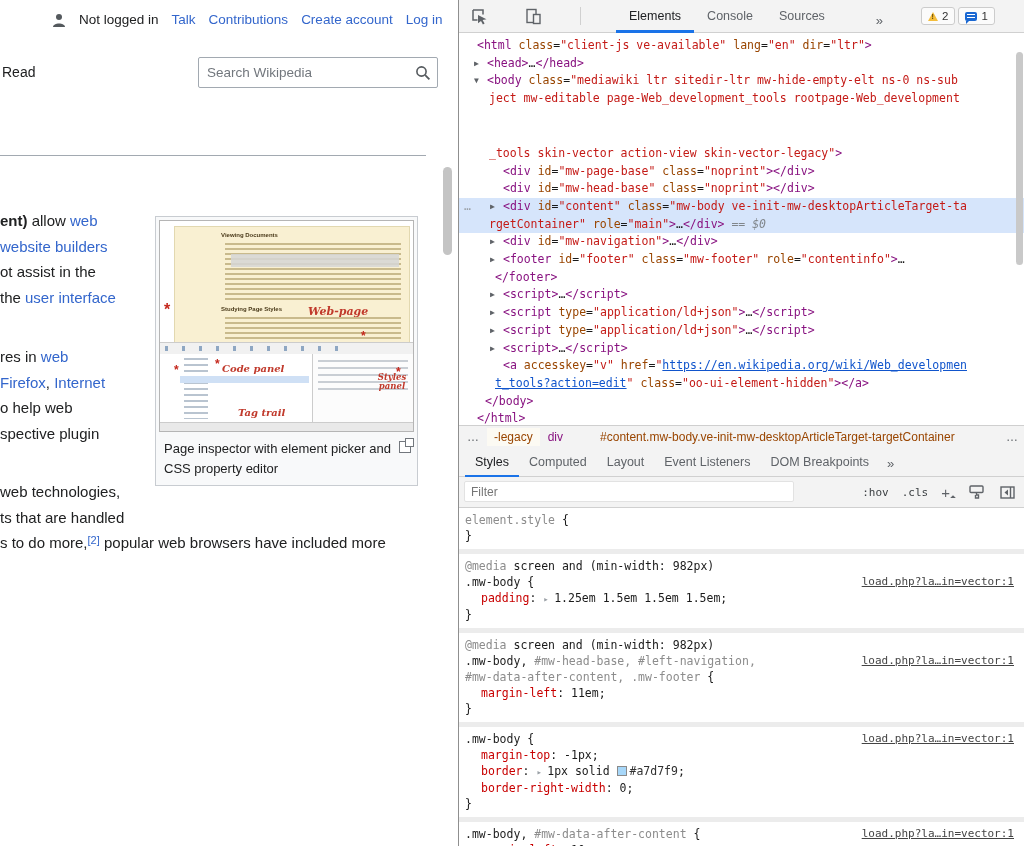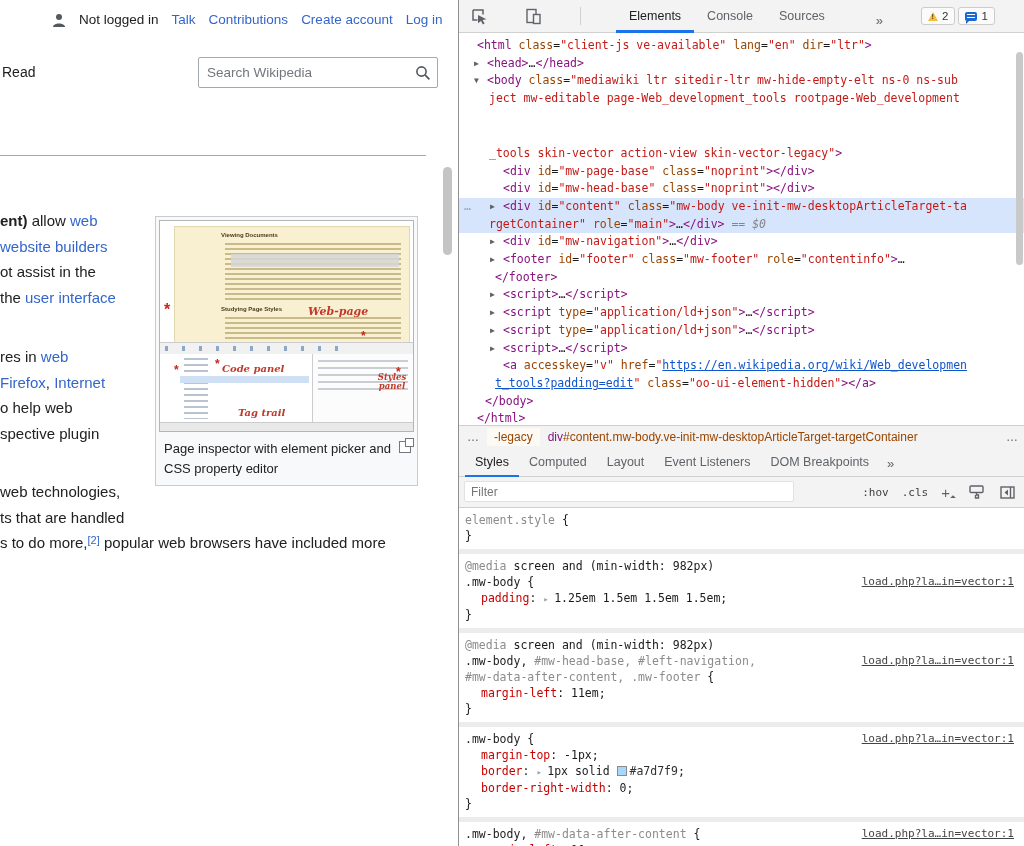--- a/index.html
+++ b/index.html
@@ -97,21 +97,21 @@
   .tk-t{color:#881280}.tk-a{color:#994500}.tk-v{color:#c41a16}.tk-p{color:#1a1a1a}
   .tk-d{color:#1a1a1a}.tk-u{color:#1155cc;text-decoration:underline}
   .tk-i{color:#80868b;font-style:italic}.tk-c{color:#9aa0a6}
 
   .dt-crumbs{position:absolute;top:425px;left:0;right:0;height:22px;background:#f3f3f3;border-top:1px solid #cfcfcf;
              display:flex;align-items:center;font-size:12px;overflow:hidden;}
   .crumb-ell{color:#5f6368;padding:0 8px;}
   .crumb-prev{background:#fcfaf3;color:#994500;padding:2px 7px;}
   .crumb-cur{margin-left:8px;white-space:nowrap;}
   .crumb-cur .ctag{color:#881280;}
-  .crumb-cur .crest{color:#994500;}
+  .crumb-cur .crest{color:#994500;margin-left:37px;}
   .crumb-right{position:absolute;right:6px;color:#5f6368;}
 
   .dt-sidetabs{position:absolute;top:447px;left:0;right:0;height:30px;background:#f3f3f3;border-bottom:1px solid #d0d0d0;
                display:flex;align-items:stretch;padding-left:6px;box-sizing:border-box;}
   .side-tab{padding:8px 10px 0;font-size:12.5px;color:#5f6368;height:30px;box-sizing:border-box;}
   .side-tab.active{color:#202124;border-bottom:2.5px solid #1a73e8;}
 
   .dt-filter{position:absolute;top:477px;left:0;right:0;height:31px;background:#f3f3f3;border-bottom:1px solid #d0d0d0;box-sizing:border-box;}
   .filter-input{position:absolute;left:5px;top:4px;width:330px;height:21px;background:#fff;border:1px solid #e2e2e2;border-radius:2px;
                 font-size:12px;font-family:"Liberation Sans",sans-serif;color:#333;padding:0 6px;outline:none;box-sizing:border-box;}
@@ -275,21 +275,21 @@
         <div class="cl sel" style="padding-left: 44px;"><span class="gut">…</span><span class="arr" style="left: 31px;">▶</span><span class="tk-t">&lt;div</span><span class="tk-p"> </span><span class="tk-a">id</span><span class="tk-p">=</span><span class="tk-v">"content"</span><span class="tk-p"> </span><span class="tk-a">class</span><span class="tk-p">=</span><span class="tk-v">"mw-body ve-init-mw-desktopArticleTarget-ta</span></div>
         <div class="cl sel" style="padding-left: 30px;"><span class="tk-v">rgetContainer"</span><span class="tk-p"> </span><span class="tk-a">role</span><span class="tk-p">=</span><span class="tk-v">"main"</span><span class="tk-t">&gt;</span><span class="tk-d">…</span><span class="tk-t">&lt;/div&gt;</span><span class="tk-i"> == $0</span></div>
         <div class="cl" style="padding-left: 44px;"><span class="arr" style="left: 31px;">▶</span><span class="tk-t">&lt;div</span><span class="tk-p"> </span><span class="tk-a">id</span><span class="tk-p">=</span><span class="tk-v">"mw-navigation"</span><span class="tk-t">&gt;</span><span class="tk-d">…</span><span class="tk-t">&lt;/div&gt;</span></div>
         <div class="cl" style="padding-left: 44px;"><span class="arr" style="left: 31px;">▶</span><span class="tk-t">&lt;footer</span><span class="tk-p"> </span><span class="tk-a">id</span><span class="tk-p">=</span><span class="tk-v">"footer"</span><span class="tk-p"> </span><span class="tk-a">class</span><span class="tk-p">=</span><span class="tk-v">"mw-footer"</span><span class="tk-p"> </span><span class="tk-a">role</span><span class="tk-p">=</span><span class="tk-v">"contentinfo"</span><span class="tk-t">&gt;</span><span class="tk-d">…</span></div>
         <div class="cl" style="padding-left: 36px;"><span class="tk-t">&lt;/footer&gt;</span></div>
         <div class="cl" style="padding-left: 44px;"><span class="arr" style="left: 31px;">▶</span><span class="tk-t">&lt;script&gt;</span><span class="tk-d">…</span><span class="tk-t">&lt;/script&gt;</span></div>
         <div class="cl" style="padding-left: 44px;"><span class="arr" style="left: 31px;">▶</span><span class="tk-t">&lt;script</span><span class="tk-p"> </span><span class="tk-a">type</span><span class="tk-p">=</span><span class="tk-v">"application/ld+json"</span><span class="tk-t">&gt;</span><span class="tk-d">…</span><span class="tk-t">&lt;/script&gt;</span></div>
         <div class="cl" style="padding-left: 44px;"><span class="arr" style="left: 31px;">▶</span><span class="tk-t">&lt;script</span><span class="tk-p"> </span><span class="tk-a">type</span><span class="tk-p">=</span><span class="tk-v">"application/ld+json"</span><span class="tk-t">&gt;</span><span class="tk-d">…</span><span class="tk-t">&lt;/script&gt;</span></div>
         <div class="cl" style="padding-left: 44px;"><span class="arr" style="left: 31px;">▶</span><span class="tk-t">&lt;script&gt;</span><span class="tk-d">…</span><span class="tk-t">&lt;/script&gt;</span></div>
         <div class="cl" style="padding-left: 44px;"><span class="tk-t">&lt;a</span><span class="tk-p"> </span><span class="tk-a">accesskey</span><span class="tk-p">=</span><span class="tk-v">"v"</span><span class="tk-p"> </span><span class="tk-a">href</span><span class="tk-p">=</span><span class="tk-v">"</span><span class="tk-u">https://en.wikipedia.org/wiki/Web_developmen</span></div>
-        <div class="cl" style="padding-left: 36px;"><span class="tk-u">t_tools?padding=edit</span><span class="tk-v">"</span><span class="tk-p"> </span><span class="tk-a">class</span><span class="tk-p">=</span><span class="tk-v">"oo-ui-element-hidden"</span><span class="tk-t">&gt;&lt;/a&gt;</span></div>
+        <div class="cl" style="padding-left: 36px;"><span class="tk-u">t_tools?action=edit</span><span class="tk-v">"</span><span class="tk-p"> </span><span class="tk-a">class</span><span class="tk-p">=</span><span class="tk-v">"oo-ui-element-hidden"</span><span class="tk-t">&gt;&lt;/a&gt;</span></div>
         <div class="cl" style="padding-left: 26px;"><span class="tk-t">&lt;/body&gt;</span></div>
         <div class="cl" style="padding-left: 18px;"><span class="tk-t">&lt;/html&gt;</span></div>
       </div>
 
     <div class="dt-crumbs">
       <span class="crumb-ell">…</span>
       <span class="crumb-prev">-legacy</span>
       <span class="crumb-cur"><span class="ctag">div</span><span class="crest">#content.mw-body.ve-init-mw-desktopArticleTarget-targetContainer</span></span>
       <span class="crumb-right">…</span>
     </div>

